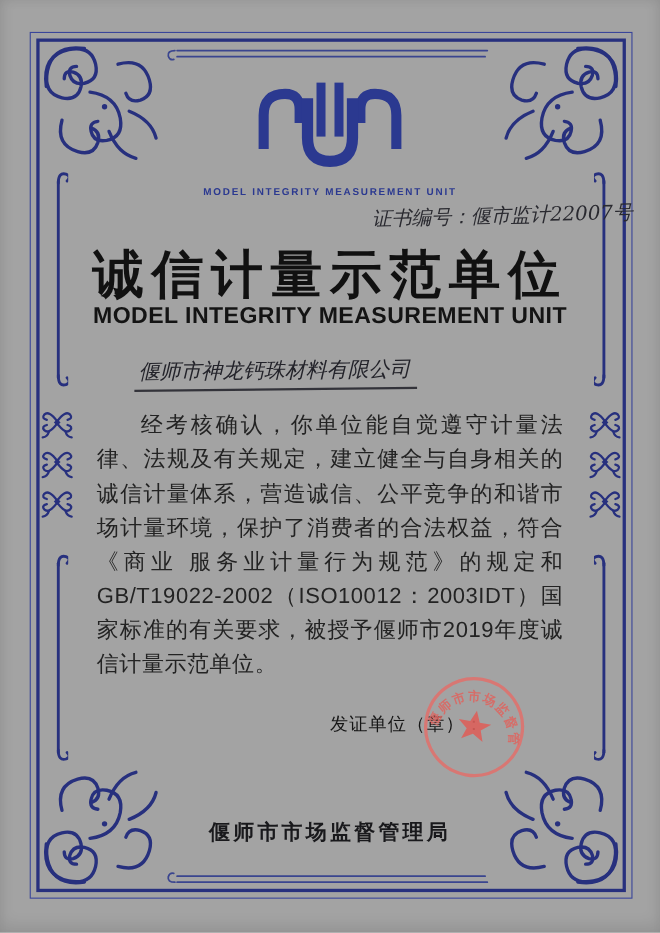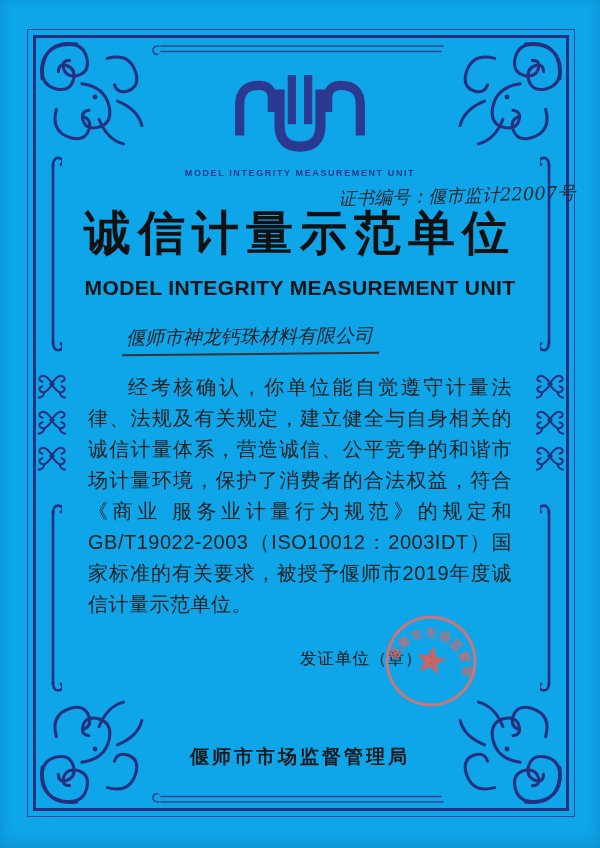--- a/index.html
+++ b/index.html
@@ -1,18 +1,18 @@
 <!DOCTYPE html>
 <html><head>
 <meta charset="utf-8">
 <style>
   html,body{margin:0;padding:0;background:#e9e9e7;}
   .page{
     position:relative;width:600px;height:848px;margin:0 auto;
-    background:#0ea5e9;overflow:hidden;
+    background:#a3a3a3;overflow:hidden;
     font-family:"Liberation Sans",sans-serif;
     box-shadow:inset 0 -6px 14px rgba(0,0,0,.10), inset 0 3px 8px rgba(0,0,0,.04);
   }
   
   .frame-outer{position:absolute;left:27px;top:29px;right:25px;bottom:31px;border:1.5px solid #39459a;}
   .frame-inner{position:absolute;left:33px;top:35px;right:31px;bottom:37px;border:3px solid #27307e;}
   .corner{position:absolute;width:112px;height:112px;}
   .corner svg{width:100%;height:100%;}
   .corner.tl{left:36px;top:38px;}
   .corner.tr{right:34px;top:38px;transform:scaleX(-1);}
@@ -39,21 +39,21 @@
   .logo-caption{
     margin-top:2px;font-size:9px;font-weight:bold;color:#2b3990;
     letter-spacing:1.6px;font-family:"Liberation Sans",sans-serif;
   }
   .cert-no{
     position:absolute;left:338px;top:184px;width:230px;
     font-family:"DejaVu Serif",serif;font-style:italic;
     font-size:18px;color:#2a2a30;transform:rotate(-1.5deg);white-space:nowrap;
   }
   .title-cn{
-    position:absolute;left:0;top:202px;width:100%;text-align:center;
+    position:absolute;left:0;top:218px;width:100%;text-align:center;
     font-family:"Liberation Serif",serif;font-weight:900;
     font-size:47px;letter-spacing:7px;color:#111;
   }
   .title-en{
     position:absolute;left:0;top:276px;width:100%;text-align:center;
     font-weight:800;font-size:21px;letter-spacing:.4px;color:#141414;
   }
   
   .recipient{
     position:absolute;left:122px;top:324px;min-width:192px;
@@ -191,21 +191,21 @@
     <div class="logo-caption">MODEL INTEGRITY MEASUREMENT UNIT</div>
   </div>
 
   <div class="cert-no"><span>证书编号：</span><span>偃市监计22007号</span></div>
 
   <div class="title-cn">诚信计量示范单位</div>
   <div class="title-en">MODEL INTEGRITY MEASUREMENT UNIT</div>
 
   <div class="recipient">偃师市神龙钙珠材料有限公司</div>
 
-  <div class="body-text">经考核确认，你单位能自觉遵守计量法律、法规及有关规定，建立健全与自身相关的诚信计量体系，营造诚信、公平竞争的和谐市场计量环境，保护了消费者的合法权益，符合《商业 服务业计量行为规范》的规定和GB/T19022-2003（ISO10012：2003IDT）国家标准的有关要求，被授予偃师市2019年度诚信计量示范单位。</div>
+  <div class="body-text">经考核确认，你单位能自觉遵守计量法律、法规及有关规定，建立健全与自身相关的诚信计量体系，营造诚信、公平竞争的和谐市场计量环境，保护了消费者的合法权益，符合《商业 服务业计量行为规范》的规定和GB/T19022-2002（ISO10012：2003IDT）国家标准的有关要求，被授予偃师市2019年度诚信计量示范单位。</div>
 
   <div class="issuer-label">发证单位（章）：</div>
 
   <div class="seal">
     <svg viewBox="-55 -55 110 110">
       <circle cx="0" cy="0" r="44" fill="none" stroke="#e0716d" stroke-width="3"></circle>
       <defs>
           <path id="sealArc" d="M -34,10 A 34 34 0 1 1 34,10" fill="none"></path>
         </defs>
       <text font-size="11.5" fill="#dd6661" font-weight="bold" letter-spacing="1.5" font-family="Liberation Sans, sans-serif">

